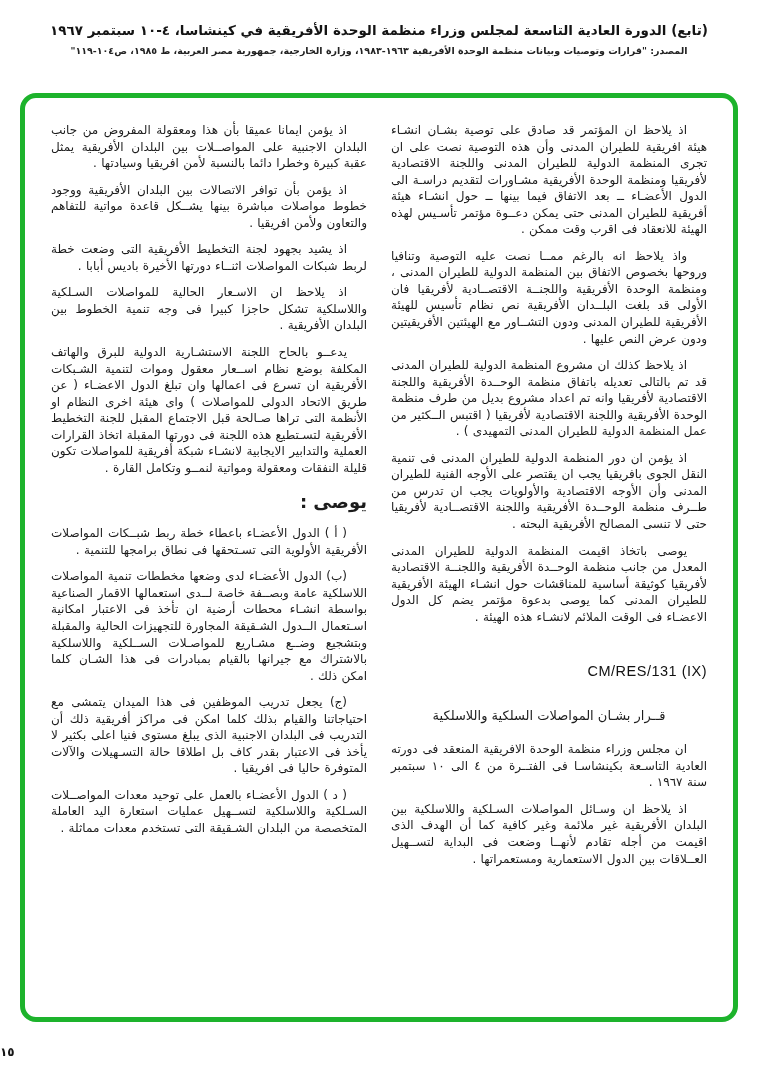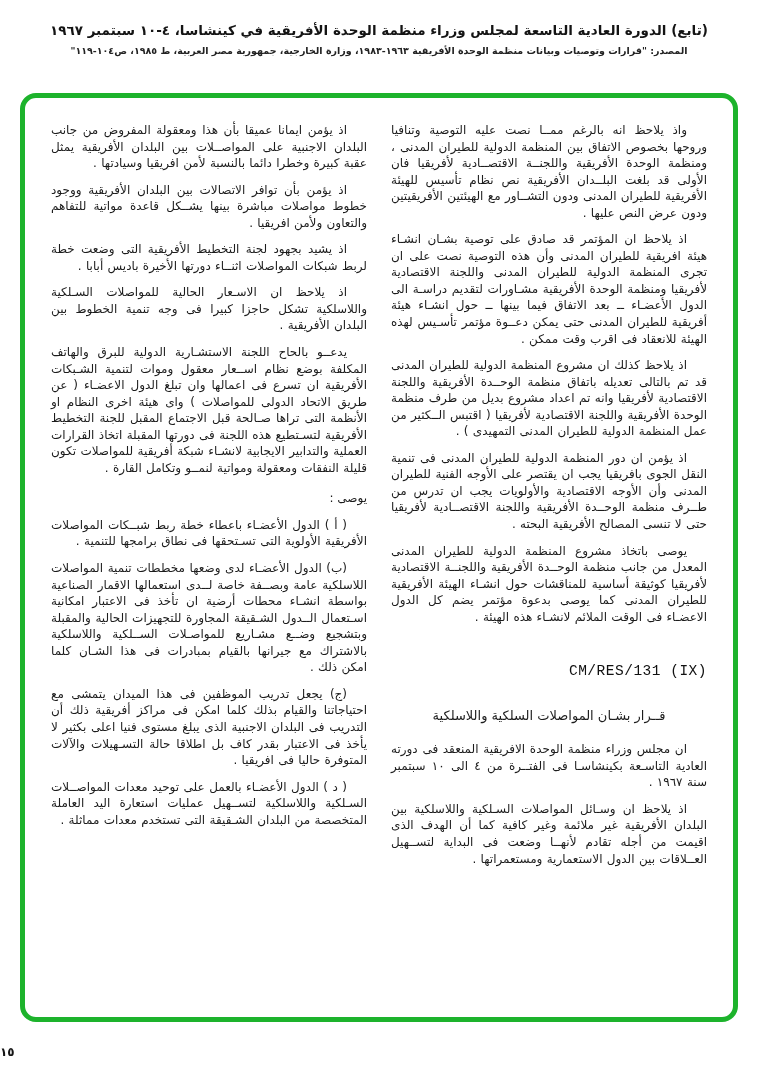--- a/index.html
+++ b/index.html
@@ -52,28 +52,28 @@
     line-height: 1.38;
     text-align: justify;
     text-align-last: right;
   }
   .col p.para {
     text-indent: 20px;
     margin-bottom: 10px;
     word-spacing: 0.5px;
   }
   .recommend-label {
-    font-weight: normal;
-    font-size: 12px;
+    font-weight: bold;
+    font-size: 18px;
     margin: 14px 0 10px 0;
   }
   .res-ref {
     direction: ltr;
     text-align: left;
-    font-family: Liberation Mono, monospace;
+    font-family: Liberation Sans, sans-serif;
     font-size: 14.5px;
     letter-spacing: 0.5px;
     color: #111111;
     margin: 36px 0 0 0;
   }
   .res-title {
     font-weight: normal;
     font-size: 13px;
     text-align: center;
     text-align-last: center;
@@ -99,25 +99,25 @@
 
   <div class="page-header">
     <div class="header-title">(تابع) الدورة العادية التاسعة لمجلس وزراء منظمة الوحدة الأفريقية في كينشاسا، ٤-١٠ سبتمبر ١٩٦٧</div>
     <div class="header-source">المصدر: "قرارات وتوصيات وبيانات منظمة الوحدة الأفريقية ١٩٦٣-١٩٨٣، وزارة الخارجية، جمهورية مصر العربية، ط ١٩٨٥، ص١٠٤-١١٩"</div>
   </div>
 
   <div class="content-frame">
     <div class="columns">
 
       <div class="col">
+        <p class="para">اذ يلاحظ ان المؤتمر قد صادق على توصية بشـان انشـاء هيئة افريقية للطيران المدنى وأن هذه التوصية نصت على ان تجرى المنظمة الدولية للطيران المدنى واللجنة الاقتصادية لأفريقيا ومنظمة الوحدة الأفريقية مشـاورات لتقديم دراسـة الى الدول الأعضـاء ــ بعد الاتفاق فيما بينها ــ حول انشـاء هيئة أفريقية للطيران المدنى حتى يمكن دعــوة مؤتمر تأسـيس لهذه الهيئة للانعقاد فى اقرب وقت ممكن .</p>
         <p class="para">واذ يلاحظ انه بالرغم ممــا نصت عليه التوصية وتنافيا وروحها بخصوص الاتفاق بين المنظمة الدولية للطيران المدنى ، ومنظمة الوحدة الأفريقية واللجنــة الاقتصــادية لأفريقيا فان الأولى قد بلغت البلــدان الأفريقية نص نظام تأسيس للهيئة الأفريقية للطيران المدنى ودون التشــاور مع الهيئتين الأفريقيتين ودون عرض النص عليها .</p>
-        <p class="para">اذ يلاحظ ان المؤتمر قد صادق على توصية بشـان انشـاء هيئة افريقية للطيران المدنى وأن هذه التوصية نصت على ان تجرى المنظمة الدولية للطيران المدنى واللجنة الاقتصادية لأفريقيا ومنظمة الوحدة الأفريقية مشـاورات لتقديم دراسـة الى الدول الأعضـاء ــ بعد الاتفاق فيما بينها ــ حول انشـاء هيئة أفريقية للطيران المدنى حتى يمكن دعــوة مؤتمر تأسـيس لهذه الهيئة للانعقاد فى اقرب وقت ممكن .</p>
         <p class="para">اذ يلاحظ كذلك ان مشروع المنظمة الدولية للطيران المدنى قد تم بالتالى تعديله باتفاق منظمة الوحــدة الأفريقية واللجنة الاقتصادية لأفريقيا وانه تم اعداد مشروع بديل من طرف منظمة الوحدة الأفريقية واللجنة الاقتصادية لأفريقيا ( اقتبس الــكثير من عمل المنظمة الدولية للطيران المدنى التمهيدى ) .</p>
         <p class="para">اذ يؤمن ان دور المنظمة الدولية للطيران المدنى فى تنمية النقل الجوى بافريقيا يجب ان يقتصر على الأوجه الفنية للطيران المدنى وأن الأوجه الاقتصادية والأولويات يجب ان تدرس من طــرف منظمة الوحــدة الأفريقية واللجنة الاقتصــادية لأفريقيا حتى لا تنسى المصالح الأفريقية البحته .</p>
-        <p class="para">يوصى باتخاذ مشروع المنظمة الدولية للطيران المدنى المعدل من جانب منظمة الوحــدة الأفريقية واللجنــة الاقتصادية لأفريقيا كوثيقة أساسية للمناقشات حول انشـاء الهيئة الأفريقية للطيران المدنى كما يوصى بدعوة مؤتمر يضم كل الدول الاعضـاء فى الوقت الملائم لانشـاء هذه الهيئة .</p>
+        <p class="para">يوصى باتخاذ اقيمت المنظمة الدولية للطيران المدنى المعدل من جانب منظمة الوحــدة الأفريقية واللجنــة الاقتصادية لأفريقيا كوثيقة أساسية للمناقشات حول انشـاء الهيئة الأفريقية للطيران المدنى كما يوصى بدعوة مؤتمر يضم كل الدول الاعضـاء فى الوقت الملائم لانشـاء هذه الهيئة .</p>
 
         <div class="res-ref">CM/RES/131 (IX)</div>
         <div class="res-title">قــرار بشـان المواصلات السلكية واللاسلكية</div>
 
         <p class="para">ان مجلس وزراء منظمة الوحدة الافريقية المنعقد فى دورته العادية التاسـعة بكينشاسـا فى الفتــرة من ٤ الى ١٠ سبتمبر سنة ١٩٦٧ .</p>
         <p class="para">اذ يلاحظ ان وسـائل المواصلات السـلكية واللاسلكية بين البلدان الأفريقية غير ملائمة وغير كافية كما أن الهدف الذى اقيمت من أجله تقادم لأنهــا وضعت فى البداية لتســهيل العــلاقات بين الدول الاستعمارية ومستعمراتها .</p>
       </div>
 
       <div class="col">
         <p class="para">اذ يؤمن ايمانا عميقا بأن هذا ومعقولة المفروض من جانب البلدان الاجنبية على المواصــلات بين البلدان الأفريقية يمثل عقبة كبيرة وخطرا دائما بالنسبة لأمن افريقيا وسيادتها .</p>

